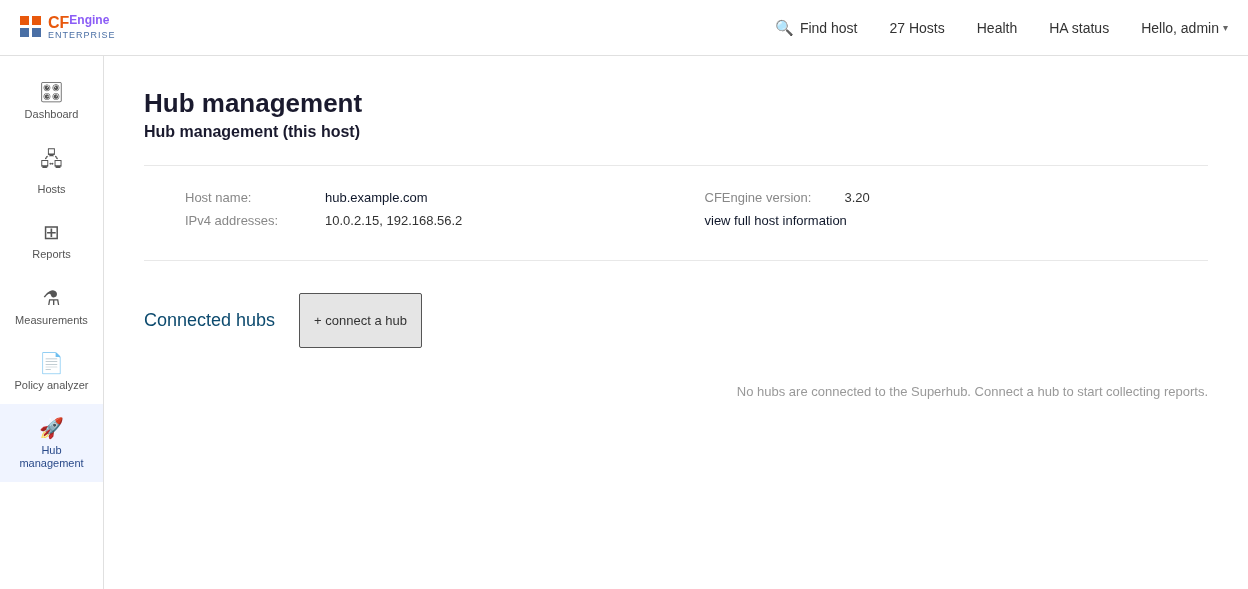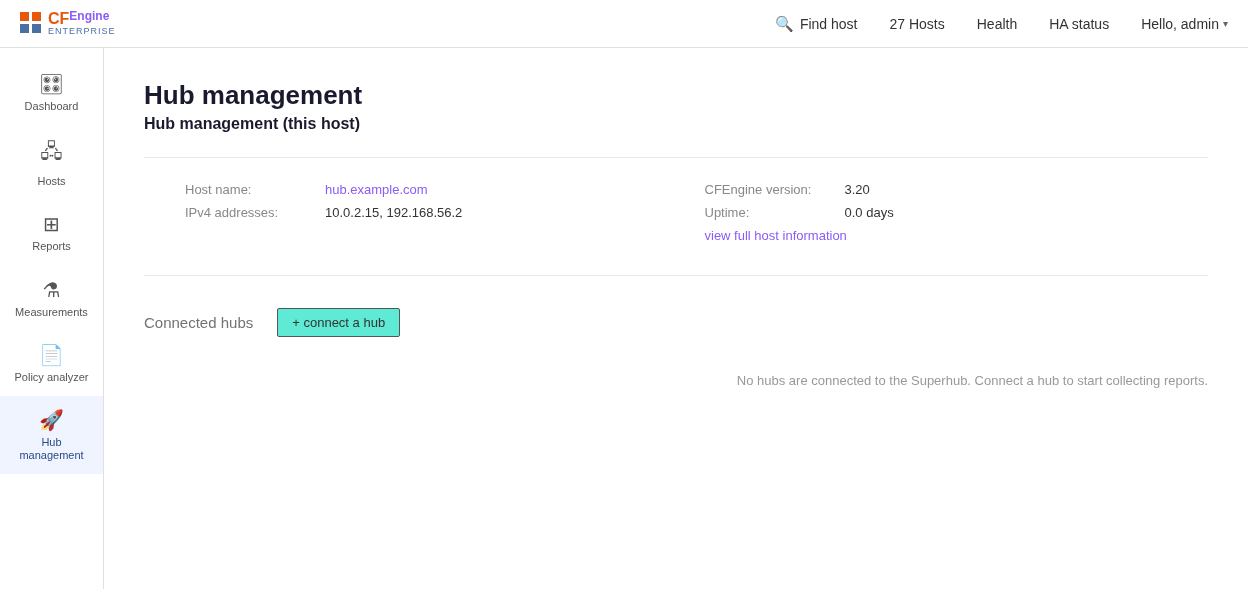--- a/index.html
+++ b/index.html
@@ -1,20 +1,20 @@
 <!DOCTYPE html>
 <html><head>
   <meta charset="utf-8">
   <style>
     * { margin: 0; padding: 0; box-sizing: border-box; }
     body { font-family: -apple-system, BlinkMacSystemFont, 'Segoe UI', Arial, sans-serif; font-size: 14px; color: #333; display: flex; flex-direction: column; height: 589px; background: #fff; }
 
     
     .header {
-      display: flex; align-items: center; height: 48px;
+      display: flex; align-items: center; height: 56px;
       border-bottom: 1px solid #e0e0e0;
       padding: 0 20px; background: #fff; flex-shrink: 0;
     }
     .logo-area { display: flex; align-items: center; gap: 6px; margin-right: auto; }
     .logo-grid { display: grid; grid-template-columns: 1fr 1fr; gap: 2px; width: 22px; height: 22px; }
     .logo-grid span { display: block; }
     .logo-grid span:nth-child(1) { background: #e8580c; width: 9px; height: 9px; }
     .logo-grid span:nth-child(2) { background: #e8580c; width: 9px; height: 9px; }
     .logo-grid span:nth-child(3) { background: #4a6fa5; width: 9px; height: 9px; }
     .logo-grid span:nth-child(4) { background: #4a6fa5; width: 9px; height: 9px; }
@@ -52,27 +52,27 @@
     .page-subtitle { font-size: 16px; font-weight: 600; color: #1a1a2e; margin-bottom: 24px; }
 
     .divider { border: none; border-top: 1px solid #e8e8e8; margin: 8px 0 24px 0; }
 
     .section-title { font-size: 13px; color: #888; font-weight: 500; margin-bottom: 16px; }
 
     .info-grid { display: grid; grid-template-columns: 1fr 1fr; gap: 0 16px; margin-left: 41px; }
     .info-row { display: flex; gap: 0; margin-bottom: 8px; }
     .info-label { color: #888; min-width: 140px; font-size: 13px; }
     .info-value { color: #333; font-size: 13px; }
-    .info-link { color: #8b5cf6; text-decoration: none; font-size: 13px; }
+    .info-link { color: #0f172a; text-decoration: none; font-size: 13px; }
 
     .connected-section { margin-top: 32px; }
     .connected-header { display: flex; align-items: center; gap: 24px; margin-bottom: 20px; }
-    .connected-label { font-size: 15px; color: #737373; font-weight: 500; }
+    .connected-label { font-size: 18px; color: #0c4a6e; font-weight: 500; }
     .connect-btn {
-      border: 1px solid #555; background: #5eead4; padding: 6px 14px;
+      border: 1px solid #555; background: #e5e5e5; padding: 19px 14px;
       font-size: 13px; cursor: pointer; color: #333; border-radius: 2px;
     }
     .empty-message { color: #999; font-size: 13px; text-align: right; padding: 16px 0; }
   </style>
 </head>
 <body>
 
 <div class="header">
   <div class="logo-area">
     <div class="logo-grid">
@@ -158,24 +158,20 @@
           <span class="info-value">10.0.2.15, 192.168.56.2</span>
         </div>
       </div>
 
       <div>
         <div class="info-row">
           <span class="info-label">CFEngine version:</span>
           <span class="info-value">3.20</span>
         </div>
         <div class="info-row">
-          <span class="info-label">Uptime:</span>
-          <span class="info-value">0.0 days</span>
-        </div>
-        <div class="info-row">
           <a class="info-link">view full host information</a>
         </div>
       </div>
     </div>
 
     <hr class="divider" style="margin-top:24px;">
 
     <div class="connected-section">
       <div class="connected-header">
         <span class="connected-label">Connected hubs</span>

